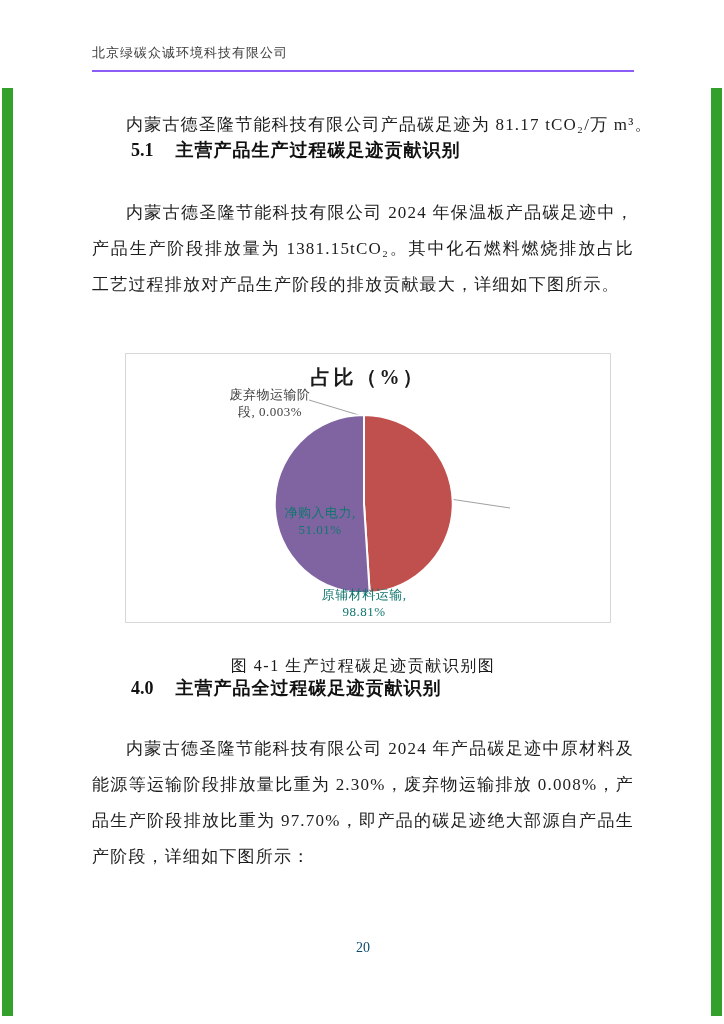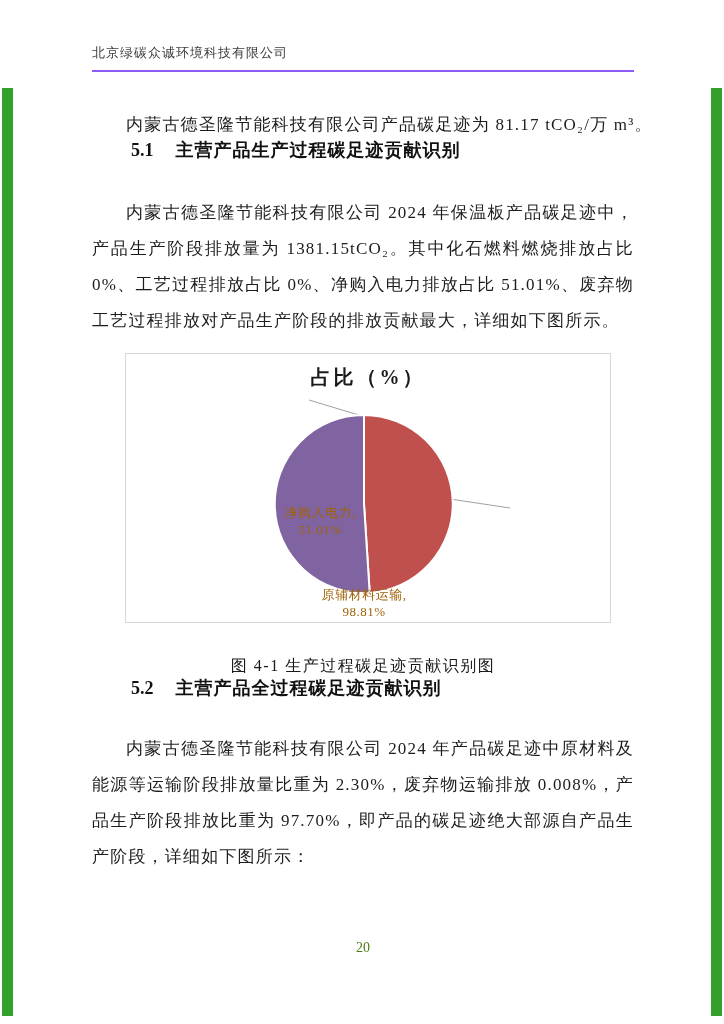--- a/index.html
+++ b/index.html
@@ -40,29 +40,29 @@
   }
   .chart-title {
     position:absolute; left:0; top:10px; width:100%; text-align:center;
     font-size:20px; font-weight:bold; letter-spacing:3px; color:#1a1a1a;
   }
   .pie-svg { position:absolute; left:0; top:0; }
   .pie-label {
     position:absolute; font-size:13px; line-height:17px; text-align:center;
     color:#3f3f3f; letter-spacing:0.5px;
   }
-  .pie-label.dark { color:#a16207; }
+  .pie-label.dark { color:#0f766e; }
 
   .caption {
     position:absolute; left:92px; top:632px; width:542px; text-align:center;
     font-size:16px; letter-spacing:1.5px; color:#1a1a1a;margin-top:24px;
   }
   .pagenum {
     position:absolute; left:92px; top:940px; width:542px; text-align:center;
-    font-size:14px; color:#4d7c0f;
+    font-size:14px; color:#0c4a6e;
   }
 </style>
 </head>
 <body>
 
 <div class="edge-bar left" style="background:#33a02c"></div>
 <div class="edge-bar right" style="background:#33a02c"></div>
 
 <div class="header">
   <span>北京绿碳众诚环境科技有限公司</span>
@@ -72,55 +72,58 @@
   <div class="line indent">内蒙古德圣隆节能科技有限公司产品碳足迹为 81.17 tCO₂/万 m³。</div>
 </div>
 
 <div class="heading" style="top:138px">
   <span class="num">5.1</span><span>主营产品生产过程碳足迹贡献识别</span>
 </div>
 
 <div class="bodytext" style="top:174px">
   <div class="line indent">内蒙古德圣隆节能科技有限公司 2024 年保温板产品碳足迹中，</div>
   <div class="line">产品生产阶段排放量为 1381.15tCO₂。其中化石燃料燃烧排放占比</div>
-  <div class="line">0%、工艺过程排放占比 0%、净购入电力排放占比 51.01%、废弃物</div>
   <div class="line lastline">工艺过程排放对产品生产阶段的排放贡献最大，详细如下图所示。</div>
 </div>
 
 <div class="chartbox">
   <div class="chart-title">占比（%）</div>
 
   <svg class="pie-svg" width="484" height="268" viewBox="0 0 484 268">
 
     <line x1="183" y1="46" x2="236" y2="62" stroke="#a0a0a0" stroke-width="1"></line>
 
     <line x1="324" y1="145" x2="384" y2="154" stroke="#a0a0a0" stroke-width="1"></line>
 
     <path d="M 238 150 L 238 61 A 89 89 0 0 1 243.7 238.8 Z" fill="#c0504d" stroke="#ffffff" stroke-width="2" stroke-linejoin="round"></path>
 
     <path d="M 238 150 L 243.7 238.8 A 89 89 0 1 1 238 61 Z" fill="#8064a2" stroke="#ffffff" stroke-width="2" stroke-linejoin="round"></path>
   </svg>
 
+  <div class="pie-label" style="left:98px; top:32px; width:92px">
+    <div>废弃物运输阶</div>
+    <div>段, 0.003%</div>
+  </div>
 
 
   <div class="pie-label dark" style="left:156px; top:150px; width:76px">
     <div>净购入电力,</div>
     <div>51.01%</div>
   </div>
 
   <div class="pie-label dark" style="left:178px; top:232px; width:120px">
     <div>原辅材料运输,</div>
     <div>98.81%</div>
   </div>
 </div>
 
 <div class="caption">图 4-1 生产过程碳足迹贡献识别图</div>
 
 <div class="heading" style="top:676px">
-  <span class="num">5.2</span><span>主营产品全过程碳足迹贡献识别</span>
+  <span class="num">4.0</span><span>主营产品全过程碳足迹贡献识别</span>
 </div>
 
 <div class="bodytext" style="top:710px">
   <div class="line indent">内蒙古德圣隆节能科技有限公司 2024 年产品碳足迹中原材料及</div>
   <div class="line">能源等运输阶段排放量比重为 2.30%，废弃物运输排放 0.008%，产</div>
   <div class="line">品生产阶段排放比重为 97.70%，即产品的碳足迹绝大部源自产品生</div>
   <div class="line lastline">产阶段，详细如下图所示：</div>
 </div>
 
 <div class="pagenum">20</div>

